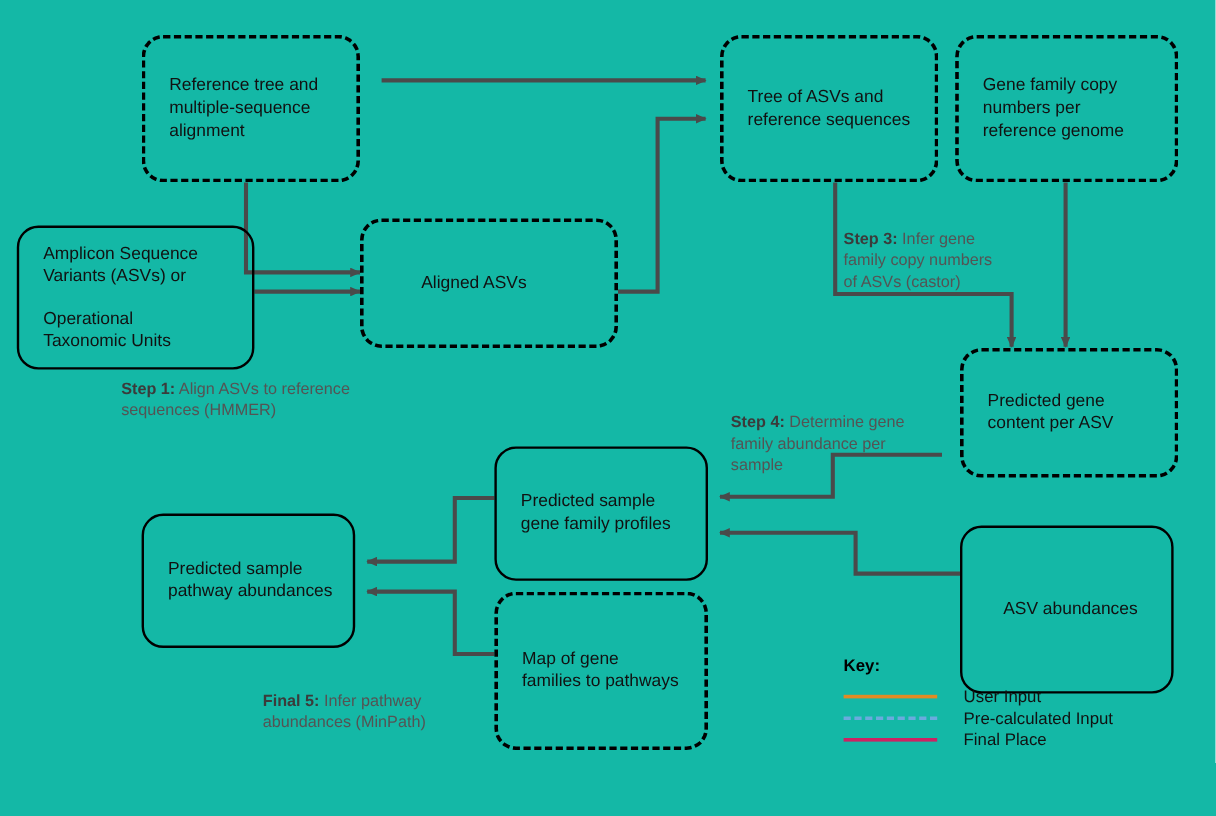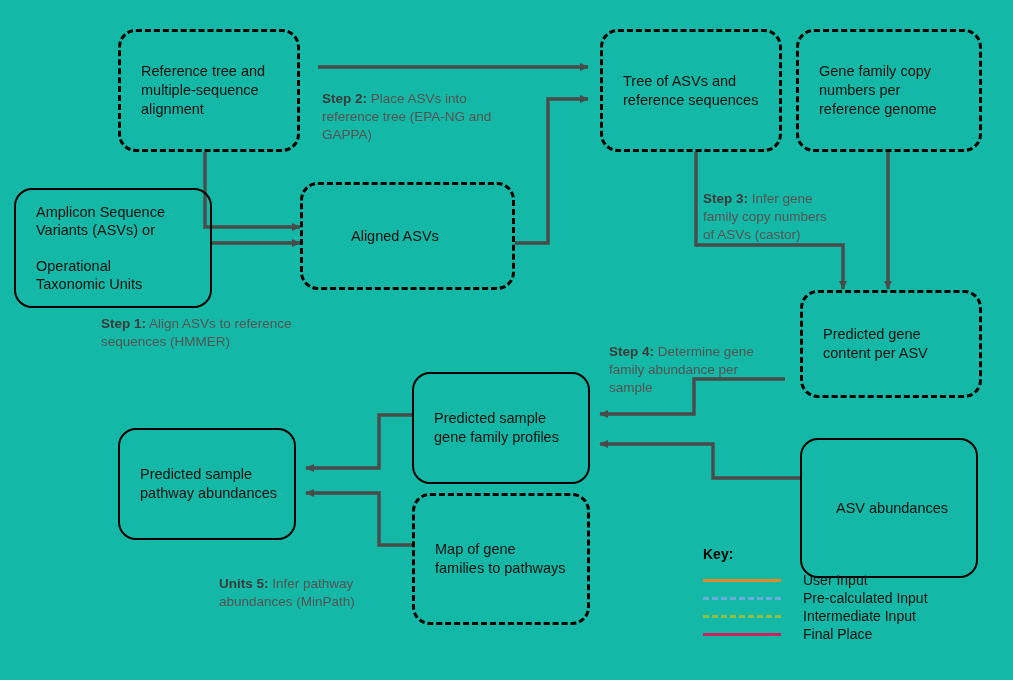--- a/index.html
+++ b/index.html
@@ -174,60 +174,51 @@
   <div class="node solid final-output" style="left:118px; top:428px; width:178px; height:112px;">
     <span class="node-label">Predicted sample
 pathway abundances</span>
   </div>
 
   <div class="steplabel" style="left:101px; top:297px; width:280px;">
     <b>Step 1:</b><span> Align ASVs to reference
     sequences (HMMER)</span>
   </div>
 
-  <div class="steplabel" style="left:322px; top:72px; width:270px;">
-    <b>Step 2:</b><span> Place ASVs into
-    reference tree (EPA-NG and
-    GAPPA)</span>
-  </div>
 
   <div class="steplabel" style="left:703px; top:172px; width:200px;">
     <b>Step 3:</b><span> Infer gene
     family copy numbers
     of ASVs (castor)</span>
   </div>
 
   <div class="steplabel" style="left:609px; top:325px; width:190px;">
     <b>Step 4:</b><span> Determine gene
     family abundance per
     sample</span>
   </div>
 
   <div class="steplabel" style="left:219px; top:557px; width:230px;">
-    <b>Units 5:</b><span> Infer pathway
+    <b>Final 5:</b><span> Infer pathway
     abundances (MinPath)</span>
   </div>
 
   <div id="legend">
     <div class="key-title">Key:</div>
 
     <div class="legend-row">
       <span class="legend-swatch s-solid" style="border-top-color:#e08b24;"></span>
       <span class="legend-text">User Input</span>
     </div>
 
     <div class="legend-row">
       <span class="legend-swatch s-dashed" style="border-top-color:#6aabde;"></span>
       <span class="legend-text">Pre-calculated Input</span>
     </div>
 
-    <div class="legend-row">
-      <span class="legend-swatch s-dashed" style="border-top-color:#8cc043;"></span>
-      <span class="legend-text">Intermediate Input</span>
-    </div>
 
     <div class="legend-row">
       <span class="legend-swatch s-solid" style="border-top-color:#cc2263;"></span>
       <span class="legend-text">Final Place</span>
     </div>
   </div>
 
 </div>
 
 </body></html>

